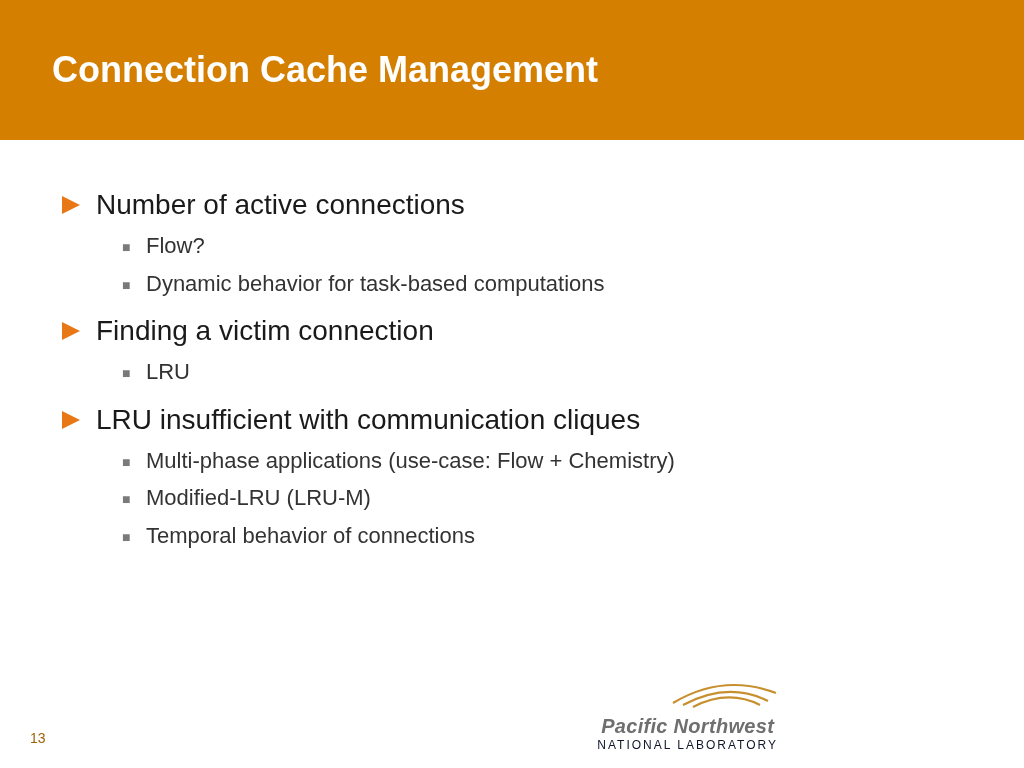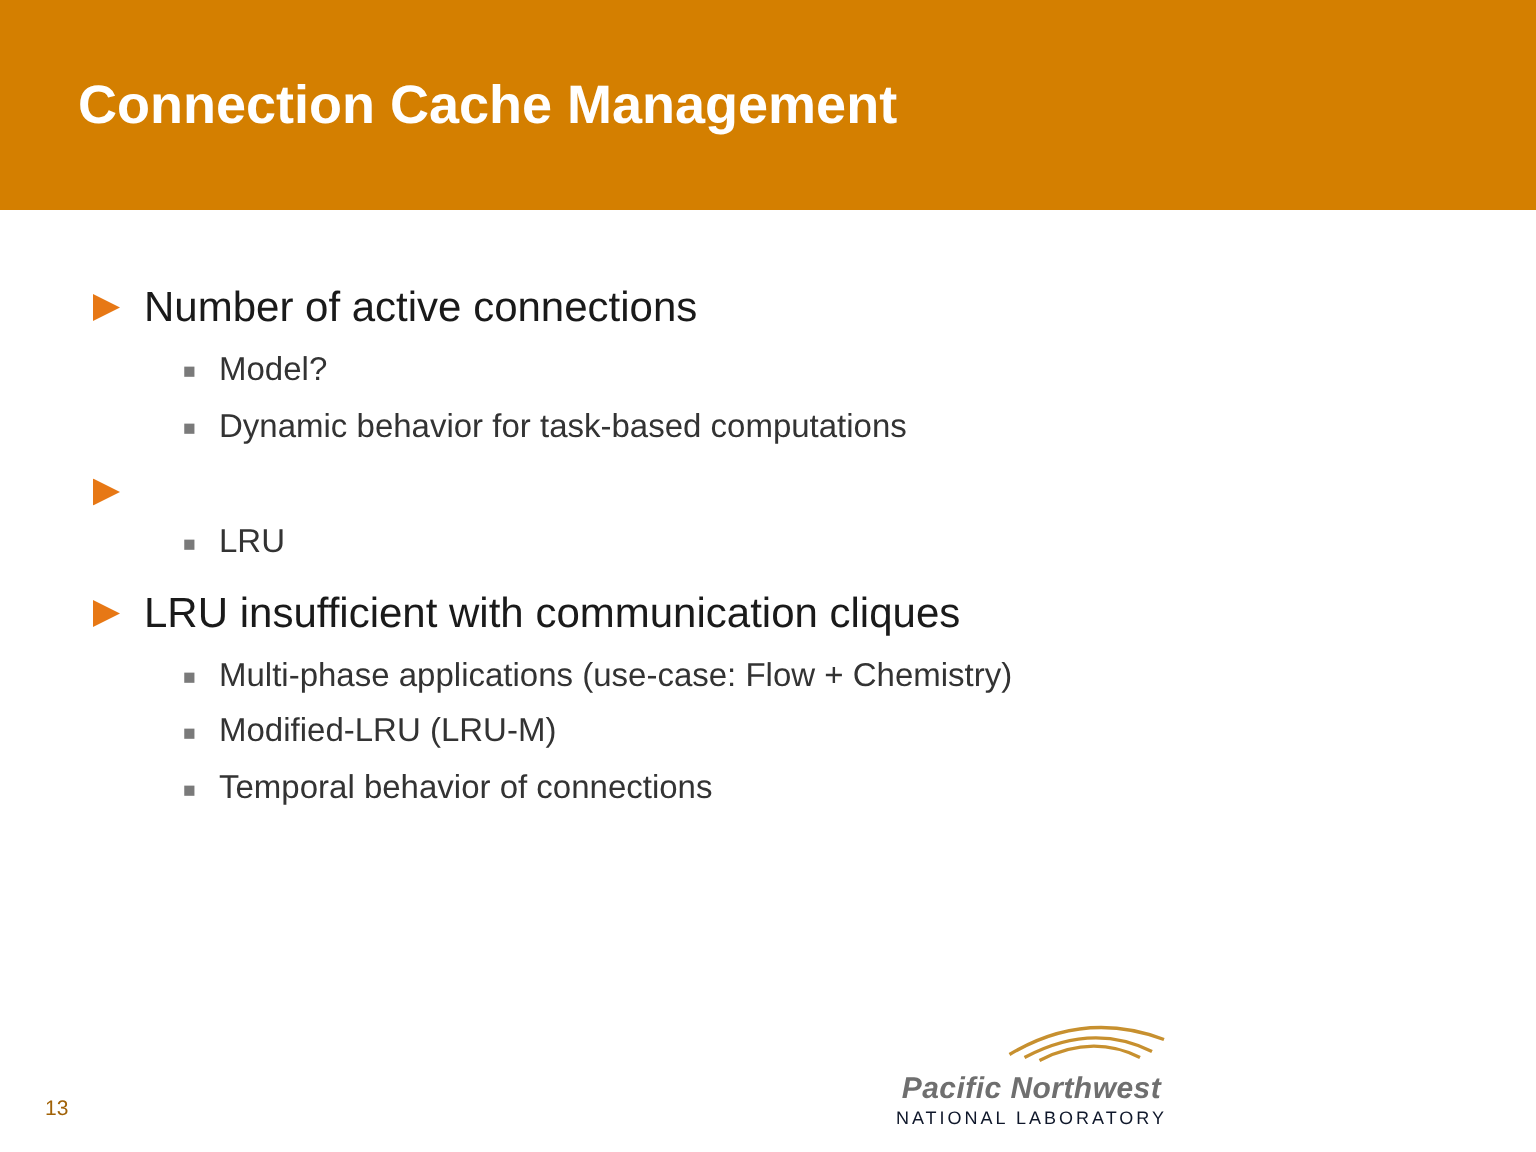--- a/index.html
+++ b/index.html
@@ -36,33 +36,34 @@
     <div class="lvl1">
       <span class="lvl1-bullet">
         <svg viewBox="0 0 10 10">
             <polygon points="0,0 10,5 0,10" fill="#e77815"></polygon>
           </svg>
       </span>
       <span class="lvl1-text">Number of active connections</span>
     </div>
     <div class="lvl2">
       <span class="lvl2-bullet">■</span>
-      <span class="lvl2-text">Model?</span>
+      <span class="lvl2-text">Flow?</span>
     </div>
     <div class="lvl2">
       <span class="lvl2-bullet">■</span>
       <span class="lvl2-text">Dynamic behavior for task-based computations</span>
     </div>
 
     <div class="lvl1">
       <span class="lvl1-bullet">
         <svg viewBox="0 0 10 10">
             <polygon points="0,0 10,5 0,10" fill="#e77815"></polygon>
           </svg>
       </span>
+      <span class="lvl1-text">Finding a victim connection</span>
     </div>
     <div class="lvl2">
       <span class="lvl2-bullet">■</span>
       <span class="lvl2-text">LRU</span>
     </div>
 
     <div class="lvl1">
       <span class="lvl1-bullet">
         <svg viewBox="0 0 10 10">
             <polygon points="0,0 10,5 0,10" fill="#e77815"></polygon>

